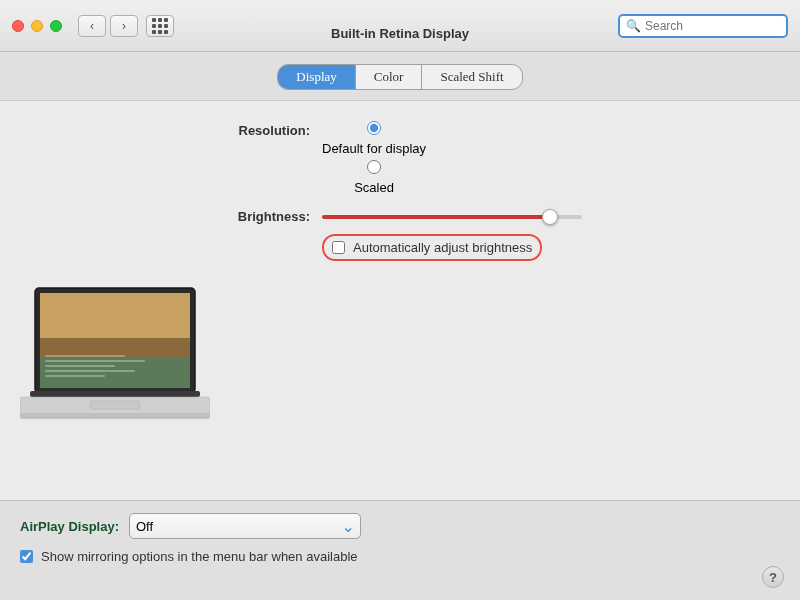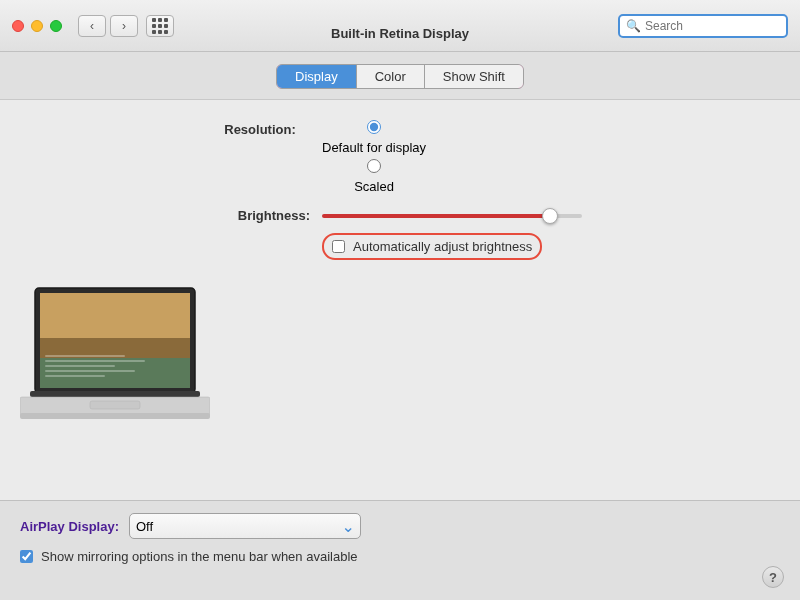--- a/index.html
+++ b/index.html
@@ -116,23 +116,24 @@
       justify-content: center;
       align-items: center;
       padding: 12px 0 10px 0;
       background: #e0e0e0;
       border-bottom: 1px solid #c8c8c8;
     }
 
     .tab-group {
       display: flex;
       border: 1px solid #a0a0a0;
-      border-radius: 6px;
+      border-radius: 11px;
       overflow: hidden;
       background: #f9a8d4;
+      font-family: Liberation Serif, serif;
     }
 
     .tab-item {
       padding: 4px 18px;
       font-size: 13px;
       color: #333;
       cursor: pointer;
       background: #f0f0f0;
       border-right: 1px solid #a0a0a0;
       user-select: none;
@@ -152,21 +153,21 @@
     }
 
     .setting-row {
       display: flex;
       align-items: flex-start;
       margin-bottom: 14px;
     }
 
     .setting-label {
       width: 100px;
-      text-align: center;
+      text-align: right;
       margin-right: 12px;
       padding-top: 2px;
       font-size: 13px;
       font-weight: 600;
       color: #333;
       flex-shrink: 0;
     }
 
     .radio-group {
       display: flex;
@@ -276,21 +277,21 @@
     .airplay-row {
       display: flex;
       align-items: center;
       gap: 10px;
       margin-bottom: 10px;
     }
 
     .airplay-label {
       font-size: 13px;
       font-weight: 600;
-      color: #4c1d95;
+      color: #14532d;
     }
 
     .airplay-select {
       width: 232px;
       height: 26px;
       border: 1px solid #a0a0a0;
       border-radius: 5px;
       background: linear-gradient(to bottom, #fafafa, #ececec);
       font-size: 13px;
       padding: 2px 6px;
@@ -431,21 +432,21 @@
     <div class="search-box">
       <span class="search-icon-svg">🔍</span>
       <input type="text" placeholder="Search" style="">
     </div>
   </div>
 
   <div class="tab-bar">
     <div class="tab-group">
       <div class="tab-item active">Display</div>
       <div class="tab-item">Color</div>
-      <div class="tab-item">Show Shift</div>
+      <div class="tab-item">Scaled Shift</div>
     </div>
   </div>
 
   <div class="scrollable-content">
 
     <div class="laptop-container">
       <svg width="190" height="145" viewBox="0 0 190 145">
 
         <rect x="15" y="5" width="160" height="105" rx="4" ry="4" fill="#2a2a2a" stroke="#1a1a1a" stroke-width="1.5"></rect>
         <rect x="20" y="10" width="150" height="95" fill="#6a8faf"></rect>

